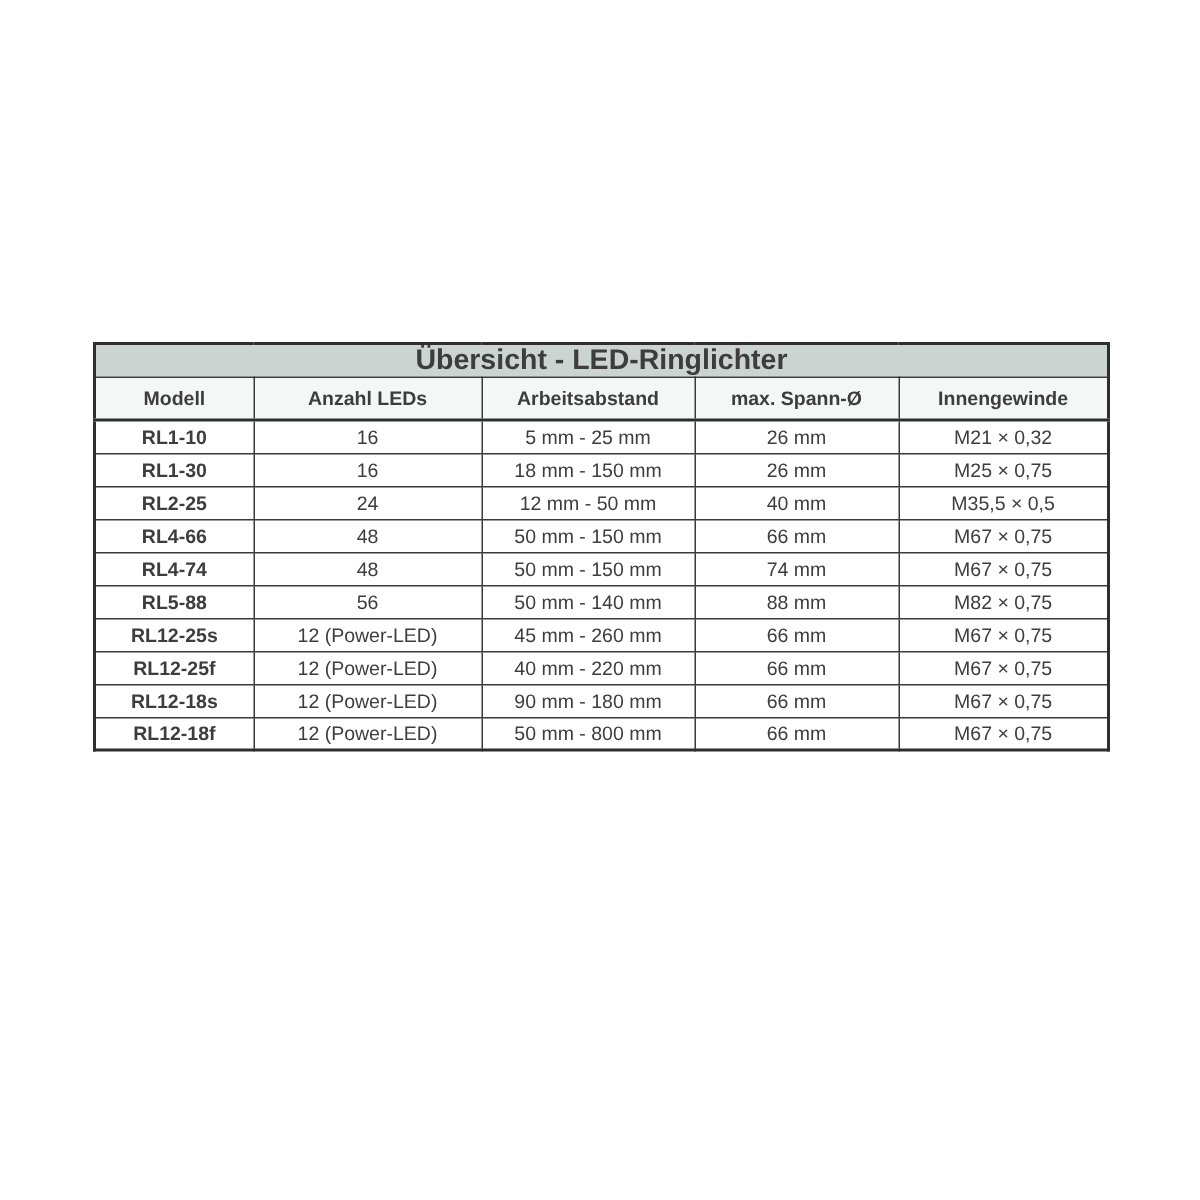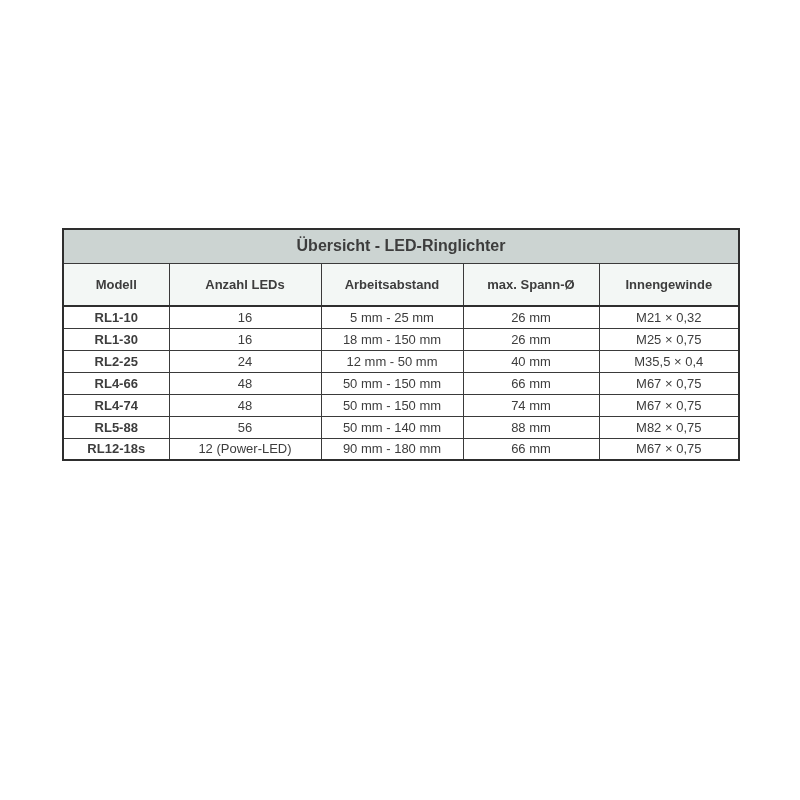--- a/index.html
+++ b/index.html
@@ -31,27 +31,27 @@
     vertical-align:middle;
     font-size:13px;
     line-height:1;
     padding:0;
     overflow:hidden;
     white-space:nowrap;
   }
   tr.title-row th{
     background:var(--title-bg);
     font-weight:bold;
-    height:34px;
-    font-size:16px;
+    height:22px;
+    font-size:19px;
   }
   tr.header-row th{
     background:var(--header-bg);
     font-weight:bold;
-    height:43px;
+    height:29px;
     border-bottom:2px solid var(--outer-border);
   }
   tbody td{
     background:var(--row-bg);
     height:22px;
   }
   tbody td.cell-modell{
     font-weight:bold;
   }
 </style>
@@ -92,21 +92,21 @@
           <td class="cell-anzahl-leds">16</td>
           <td class="cell-arbeitsabstand">18 mm - 150 mm</td>
           <td class="cell-max-spann-durchmesser">26 mm</td>
           <td class="cell-innengewinde">M25 × 0,75</td>
         </tr>
         <tr>
           <td class="cell-modell">RL2-25</td>
           <td class="cell-anzahl-leds">24</td>
           <td class="cell-arbeitsabstand">12 mm - 50 mm</td>
           <td class="cell-max-spann-durchmesser">40 mm</td>
-          <td class="cell-innengewinde">M35,5 × 0,4</td>
+          <td class="cell-innengewinde">M35,5 × 0,5</td>
         </tr>
         <tr>
           <td class="cell-modell">RL4-66</td>
           <td class="cell-anzahl-leds">48</td>
           <td class="cell-arbeitsabstand">50 mm - 150 mm</td>
           <td class="cell-max-spann-durchmesser">66 mm</td>
           <td class="cell-innengewinde">M67 × 0,75</td>
         </tr>
         <tr>
           <td class="cell-modell">RL4-74</td>
@@ -116,21 +116,42 @@
           <td class="cell-innengewinde">M67 × 0,75</td>
         </tr>
         <tr>
           <td class="cell-modell">RL5-88</td>
           <td class="cell-anzahl-leds">56</td>
           <td class="cell-arbeitsabstand">50 mm - 140 mm</td>
           <td class="cell-max-spann-durchmesser">88 mm</td>
           <td class="cell-innengewinde">M82 × 0,75</td>
         </tr>
         <tr>
+          <td class="cell-modell">RL12-25s</td>
+          <td class="cell-anzahl-leds">12 (Power-LED)</td>
+          <td class="cell-arbeitsabstand">45 mm - 260 mm</td>
+          <td class="cell-max-spann-durchmesser">66 mm</td>
+          <td class="cell-innengewinde">M67 × 0,75</td>
+        </tr>
+        <tr>
+          <td class="cell-modell">RL12-25f</td>
+          <td class="cell-anzahl-leds">12 (Power-LED)</td>
+          <td class="cell-arbeitsabstand">40 mm - 220 mm</td>
+          <td class="cell-max-spann-durchmesser">66 mm</td>
+          <td class="cell-innengewinde">M67 × 0,75</td>
+        </tr>
+        <tr>
           <td class="cell-modell">RL12-18s</td>
           <td class="cell-anzahl-leds">12 (Power-LED)</td>
           <td class="cell-arbeitsabstand">90 mm - 180 mm</td>
+          <td class="cell-max-spann-durchmesser">66 mm</td>
+          <td class="cell-innengewinde">M67 × 0,75</td>
+        </tr>
+        <tr>
+          <td class="cell-modell">RL12-18f</td>
+          <td class="cell-anzahl-leds">12 (Power-LED)</td>
+          <td class="cell-arbeitsabstand">50 mm - 800 mm</td>
           <td class="cell-max-spann-durchmesser">66 mm</td>
           <td class="cell-innengewinde">M67 × 0,75</td>
         </tr>
       </tbody>
   </table>
 </div>
 
 </body></html>

